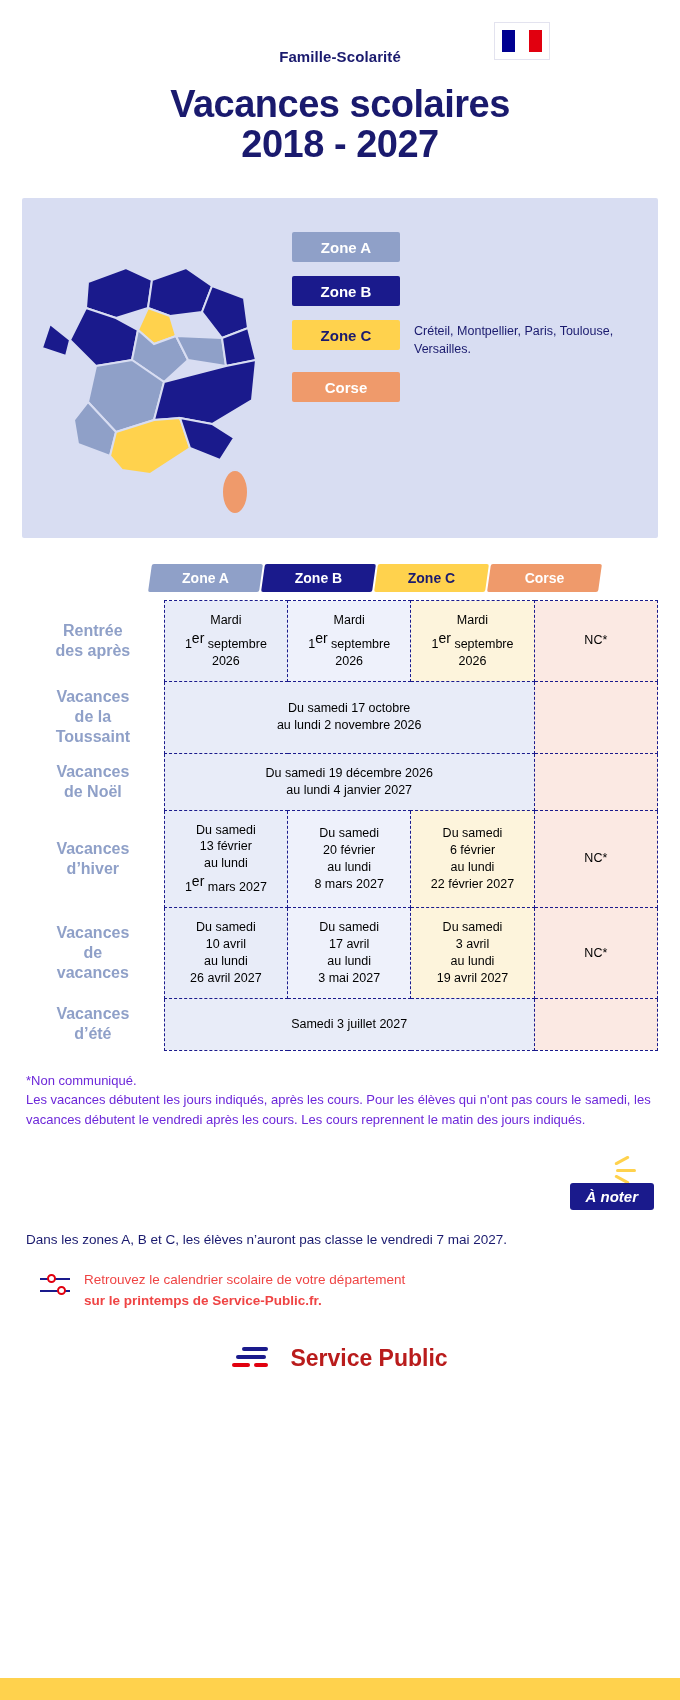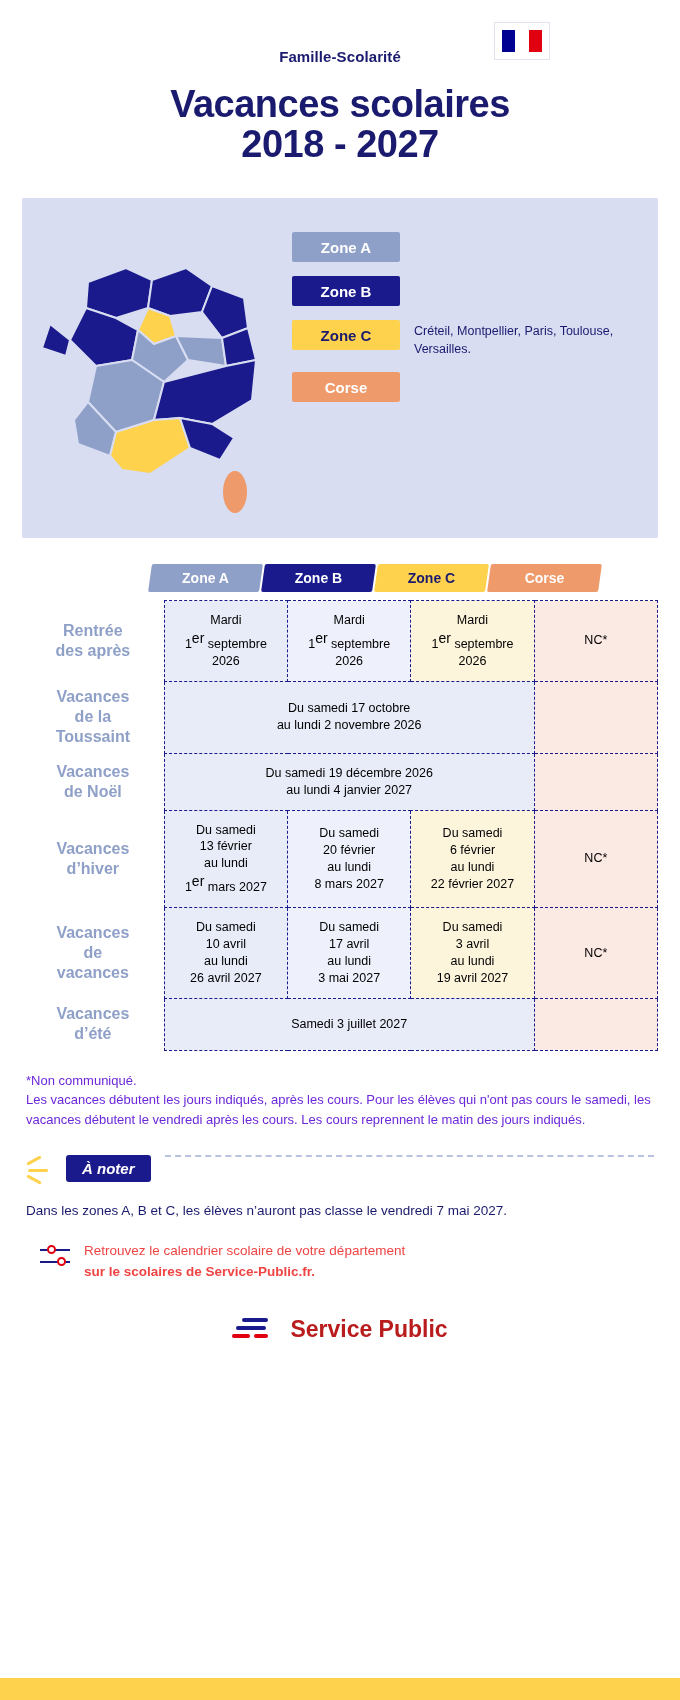--- a/index.html
+++ b/index.html
@@ -66,21 +66,21 @@
     border:1px dashed #1a1a8c; width:111px;
   }
   .cA { background:#e8ecf8; } .cB { background:#eef1fb; } .cC { background:#fdf4dc; } .cK { background:#fbe9e3; }
   .sup { font-size:14px; vertical-align:super; }
 
   
   .notes { margin:20px 26px 0 26px; font-size:13px; line-height:1.5; color:#6d28d9; }
   .notes .star { font-weight:normal; }
 
   
-  .anoter { margin:26px 26px 0 26px; display:flex; align-items:flex-start; }
+  .anoter { margin:26px 26px 0 26px; display:flex; align-items:flex-end;flex-direction:column; }
   .spark { width:34px; height:28px; position:relative; margin-right:6px; }
   .spark i { position:absolute; display:block; background:#ffd24d; height:3px; border-radius:2px; }
   .noterchip {
     background:#1a1a8c; color:#fff; font-size:15px; font-weight:bold; font-style:italic;
     padding:5px 16px; border-radius:3px; position:relative;
   }
   .dashline { flex:1; border-top:2px dashed #b9c2de; margin-left:14px; }
 
   .notertext { margin:18px 26px 0 26px; font-size:13.5px; color:#1a1a6e; line-height:1.5; }
 
@@ -266,21 +266,21 @@
 
   <div class="simu">
     <div class="ic">
       <div class="line" style="top:8px;"></div>
       <div class="line" style="top:20px;"></div>
       <div class="dot" style="left:7px;top:4px;"></div>
       <div class="dot" style="left:17px;top:16px;"></div>
     </div>
     <div class="txt">
       <div>Retrouvez le calendrier scolaire de votre département</div>
-      <b>sur le scolaires de Service-Public.fr.</b>
+      <b>sur le printemps de Service-Public.fr.</b>
     </div>
   </div>
 
   <div class="sp">
     <div class="splogo">
       <i style="left:10px;top:2px;width:26px;background:#1a1a8c;"></i>
       <i style="left:4px;top:10px;width:30px;background:#1a1a8c;"></i>
       <i style="left:0;top:18px;width:18px;background:#e1000f;"></i>
       <i style="left:22px;top:18px;width:14px;background:#e1000f;"></i>
     </div>

